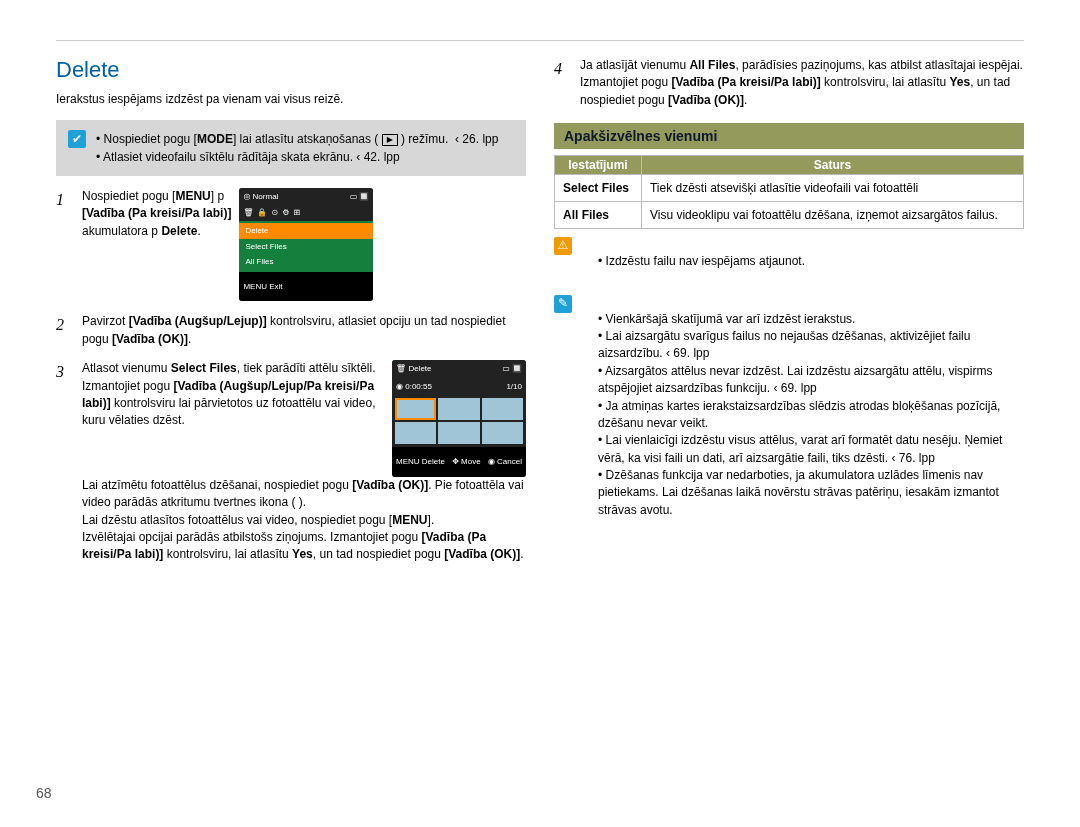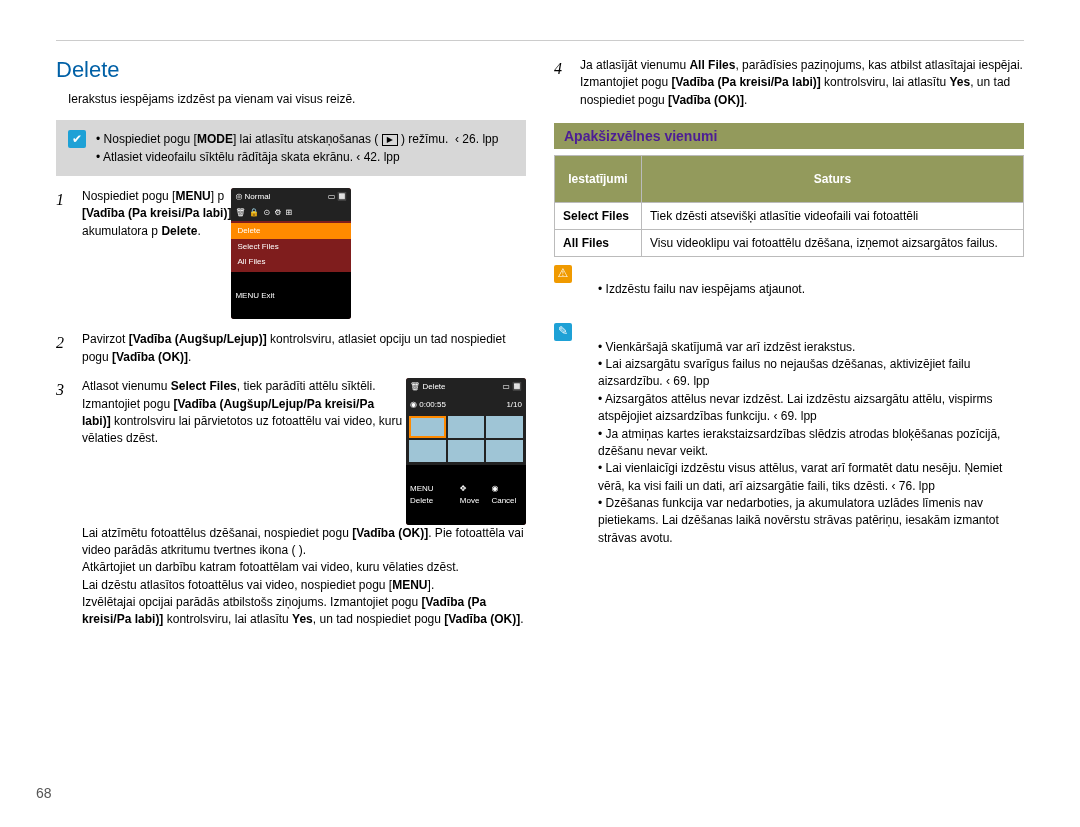--- a/index.html
+++ b/index.html
@@ -35,21 +35,21 @@
     flex: 1;
     min-width: 0;
   }
   .section-title {
     color: #0060a6;
     font-size: 22px;
     margin: 0 0 8px 0;
     font-weight: 400;
   }
   .intro {
-    margin: 2px 0 12px 12px;
+    margin: 2px 0 12px 0;
     line-height: 1.4;
   }
   .greybox {
     background: #d7d7d7;
     display: flex;
     align-items: flex-start;
     padding: 10px 12px;
     gap: 10px;
     margin-bottom: 12px;
     line-height: 1.5;
@@ -87,75 +87,76 @@
     color: #000;
     font-family: Georgia, serif;
     font-style: italic;
   }
   .step-body {
     flex: 1;
   }
   .step-row {
     display: flex;
     align-items: flex-start;
+    gap: 8px;
   }
   .lcd {
     flex-shrink: 0;
-    background: #7f1d1d;
+    background: #15803d;
     color: #fff;
-    width: 120px;
+    width: 134px;
     font-size: 8px;
     border-radius: 3px;
     overflow: hidden;
   }
   .lcd .lcd-top {
     background:#222;
     padding:3px 4px;
     display:flex;
     justify-content:space-between;
     align-items:center;
   }
   .lcd .lcd-tabs { background:#222; padding:2px 4px; display:flex; gap:4px; }
   .lcd .lcd-menu { padding:2px 0; }
   .lcd .lcd-menu div { padding:2px 6px; }
   .lcd .hl { background:#ff8a00; color:#fff; }
-  .lcd .lcd-foot { background:#000; padding:18px 4px; display:flex; gap:6px; justify-content:space-between; }
+  .lcd .lcd-foot { background:#000; padding:9px 4px; display:flex; gap:6px; justify-content:space-between; }
   .lcd .thumbs {
     display: grid;
     grid-template-columns: repeat(3, 1fr);
     gap: 2px;
     padding: 3px;
     background:#222;
   }
   .lcd .thumbs div {
     background:#9fc5d6;
     height:22px;
   }
   .lcd .thumbs div:first-child {
     outline:2px solid #ff8a00;
     outline-offset:-2px;
   }
   .sub-header {
     background: #939a5c;
-    color: #4c1d95;
+    color: #0f172a;
     padding: 5px 10px;
     font-size: 14px;
     font-weight: 700;
     margin: 14px 0 6px 0;
   }
   table.settings {
     border-collapse: collapse;
     width: 100%;
     font-size: 12px;
   }
   table.settings th {
     background: #939a5c;
     color: #fff;
     font-weight: 700;
-    padding: 16px 8px;
+    padding: 2px 8px;
     text-align: center;
     border: 1px solid #bbb;
   }
   table.settings td {
     border: 1px solid #bbb;
     padding: 6px 8px;
     vertical-align: top;
   }
   table.settings td.first { font-weight: 700; white-space: nowrap; }
   .note-row {
@@ -279,21 +280,20 @@
                     <div></div>
                   </div>
                 <div class="lcd-foot">
                     <span>MENU Delete</span>
                     <span>✥ <span>Move</span></span>
                     <span>◉ <span>Cancel</span></span>
                   </div>
               </div>
             </div>
             <span class="sub-indent"><span>Lai atzīmētu fotoattēlus dzēšanai, nospiediet pogu </span><span class="bold">[Vadība (OK)]</span><span>. Pie fotoattēla vai video parādās atkritumu tvertnes ikona (    ).</span></span>
-            <span class="sub-indent">Atkārtojiet     un     darbību katram fotoattēlam vai video, kuru vēlaties dzēst.</span>
             <span class="sub-indent"><span>Lai dzēstu atlasītos fotoattēlus vai video, nospiediet pogu [</span><span class="bold">MENU</span><span>].</span></span>
             <span class="sub-indent"><span>Izvēlētajai opcijai parādās atbilstošs ziņojums. Izmantojiet pogu </span><span class="bold">[Vadība (Pa kreisi/Pa labi)]</span><span> kontrolsviru, lai atlasītu </span><span class="bold">Yes</span><span>, un tad nospiediet pogu </span><span class="bold">[Vadība (OK)]</span>.</span>
           </div>
         </li>
 
       </ol>
     </div>
 
     <div class="col">
       <ol class="step-list" start="4">

